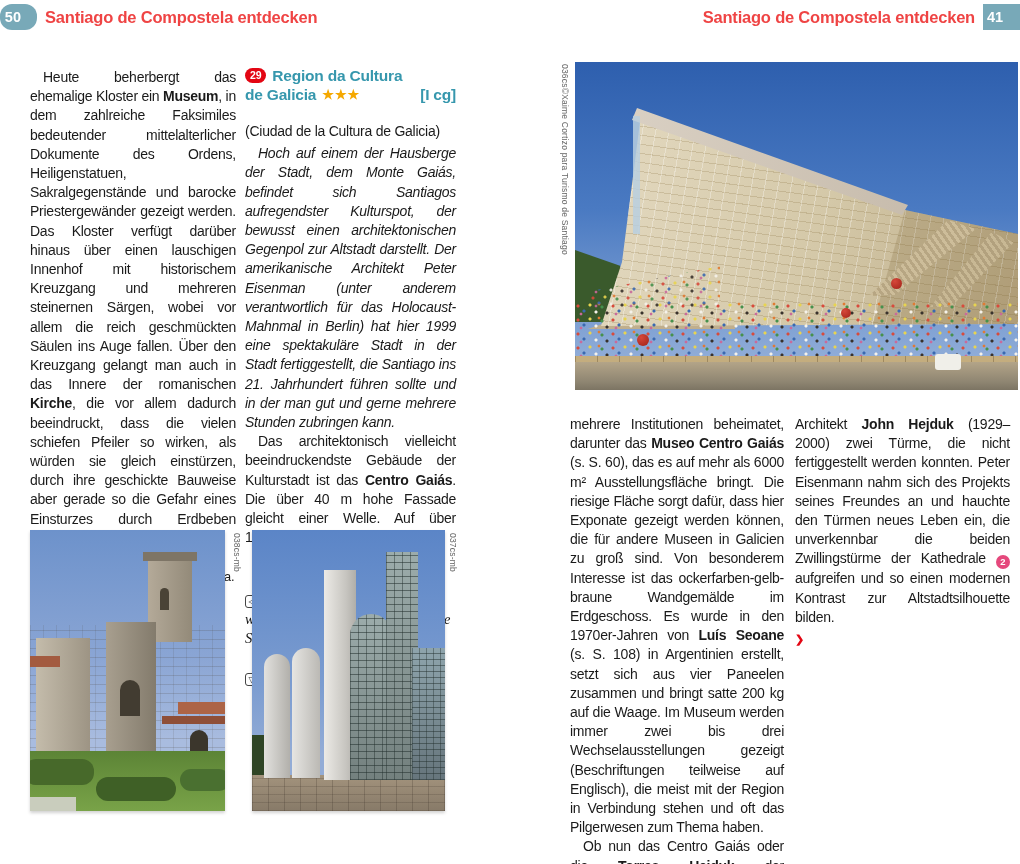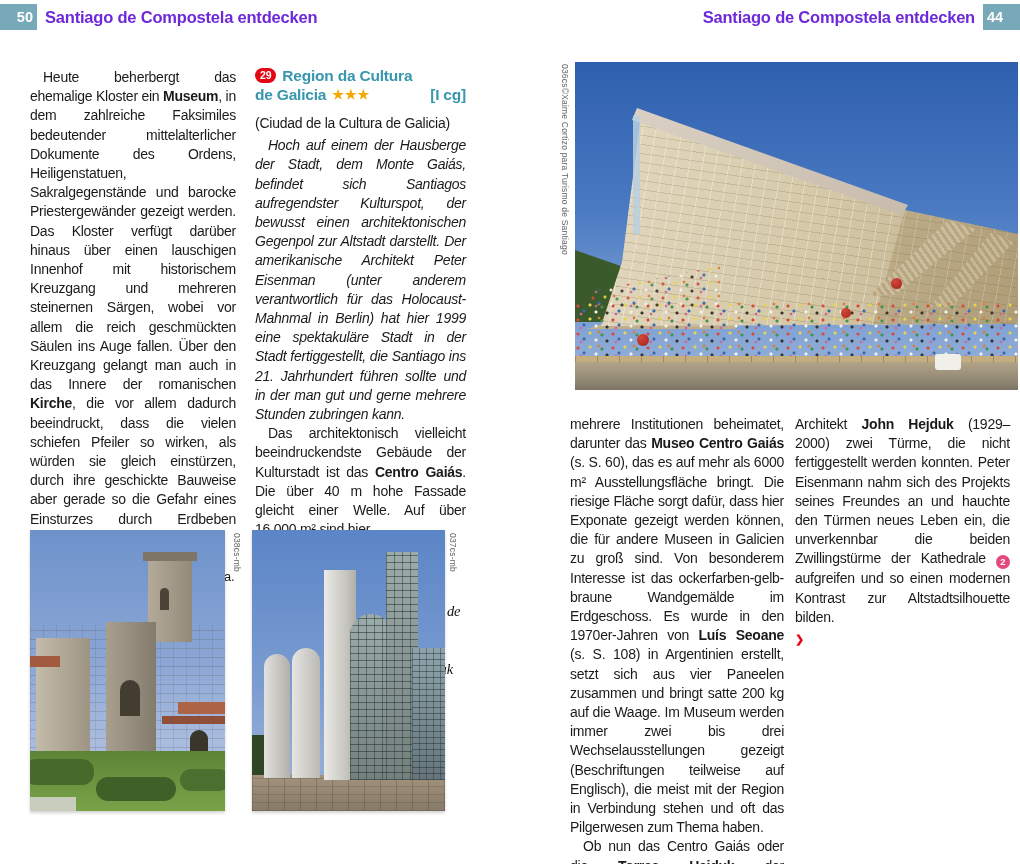--- a/index.html
+++ b/index.html
@@ -10,23 +10,23 @@
     margin:0 auto;
   }
   
   .hdr { position:absolute; top:4px; height:26px; display:flex; align-items:center; }
   .hdr-left { left:0; }
   .hdr-right { right:0; }
   .pgnum-box {
     width:37px; height:26px; background:#78a9b8; color:#fff;
     font-weight:bold; font-size:14.5px; display:flex; align-items:center;
   }
-  .pgnum-box.left { justify-content:flex-end; padding-right:4px; }
+  .pgnum-box.left { justify-content:flex-end; padding-right:16px;border-radius:12px; }
   .pgnum-box.right { justify-content:flex-start; padding-left:4px; }
-  .hdr-title { font-weight:bold; font-size:16.5px; color:#6d28d9; letter-spacing:-0.2px; }
+  .hdr-title { font-weight:bold; font-size:16.5px; color:#ef4444; letter-spacing:-0.2px; }
   .hdr-left .hdr-title { margin-left:8px; }
   .hdr-right .hdr-title { margin-right:8px; }
 
   
   .col { position:absolute; }
   .para {
     font-size:14px; line-height:19.2px; text-align:justify;
     letter-spacing:-0.25px; hyphens:auto; -webkit-hyphens:auto;
   }
   .para.indent { text-indent:13px; }
@@ -42,21 +42,21 @@
   .listing-head { color:#3697ad; font-weight:bold; font-size:15.5px; line-height:19px; letter-spacing:-0.2px; }
   .lh-line1 { display:flex; align-items:center; }
   .badge-29 {
     background:#e30613; color:#fff; border-radius:8px; padding:0 5px;
     height:15px; line-height:15px; font-size:10.5px; font-weight:bold; margin-right:6px;
   }
   .lh-line2 { display:flex; align-items:flex-start; }
   .stars { color:#f5a800; margin-left:6px; font-size:13px; letter-spacing:1px; }
   .spacer { flex:1; }
   .grid-tag { color:#3697ad; font-weight:bold; }
-  .subtitle { font-size:14px; line-height:19.2px; letter-spacing:-0.25px; margin-top:10px; }
+  .subtitle { font-size:14px; line-height:19.2px; letter-spacing:-0.25px; margin-top:18px; }
 
   
   .info { position:relative; padding-left:13px; font-size:12.8px; line-height:17px; letter-spacing:-0.2px; margin-top:3px; }
   .info .chev { position:absolute; left:0; top:1px; color:#e30613; font-weight:bold; font-size:11px; }
 
   
   .caption {
     font-family:"Liberation Serif", serif; font-style:italic;
     font-size:14.5px; line-height:19.5px; color:#111; letter-spacing:-0.1px;
   }
@@ -184,34 +184,34 @@
 <body>
 
 <div class="page">
 
   <div class="hdr hdr-left">
     <div class="pgnum-box left">50</div>
     <div class="hdr-title">Santiago de Compostela entdecken</div>
   </div>
   <div class="hdr hdr-right">
     <div class="hdr-title">Santiago de Compostela entdecken</div>
-    <div class="pgnum-box right">44</div>
+    <div class="pgnum-box right">41</div>
   </div>
 
   <div class="col" style="left:30px; top:68px; width:206px;">
     <div>
         <p class="para indent"><span>Heute beherbergt das ehemalige Kloster ein </span><span class="bold">Museum</span><span>, in dem zahlreiche Faksimiles bedeutender mittelalterlicher Dokumente des Ordens, Heiligenstatuen, Sakralgegenstände und barocke Priestergewänder gezeigt werden. Das Kloster verfügt darüber hinaus über einen lauschigen Innenhof mit historischem Kreuzgang und mehreren steinernen Särgen, wobei vor allem die reich geschmückten Säulen ins Auge fallen. Über den Kreuzgang gelangt man auch in das Innere der romanischen </span><span class="bold">Kirche</span><span>, die vor allem dadurch beeindruckt, dass die vielen schiefen Pfeiler so wirken, als würden sie gleich einstürzen, durch ihre geschickte Bauweise aber gerade so die Gefahr eines Einsturzes durch Erdbeben mindern.</span></p>
       </div>
     <div class="info">
       <span class="chev">❯</span>
       <span>Rúa de Sar s/n, Facebook: Colegiata-de-Sar, geöffnet: Di.–Sa. 10–14 Uhr, Eintritt: 2 €</span>
     </div>
   </div>
 
-  <div class="col" style="left:255px; top:66px; width:211px;">
+  <div class="col" style="left:245px; top:66px; width:211px;">
     <div class="listing-head">
       <div class="lh-line1">
         <span class="badge-29">29</span>
         <span>Region da Cultura</span>
       </div>
       <div class="lh-line2">
         <span>de Galicia</span>
         <span class="stars">★★★</span>
         <span class="spacer"></span>
         <span class="grid-tag">[I cg]</span>

